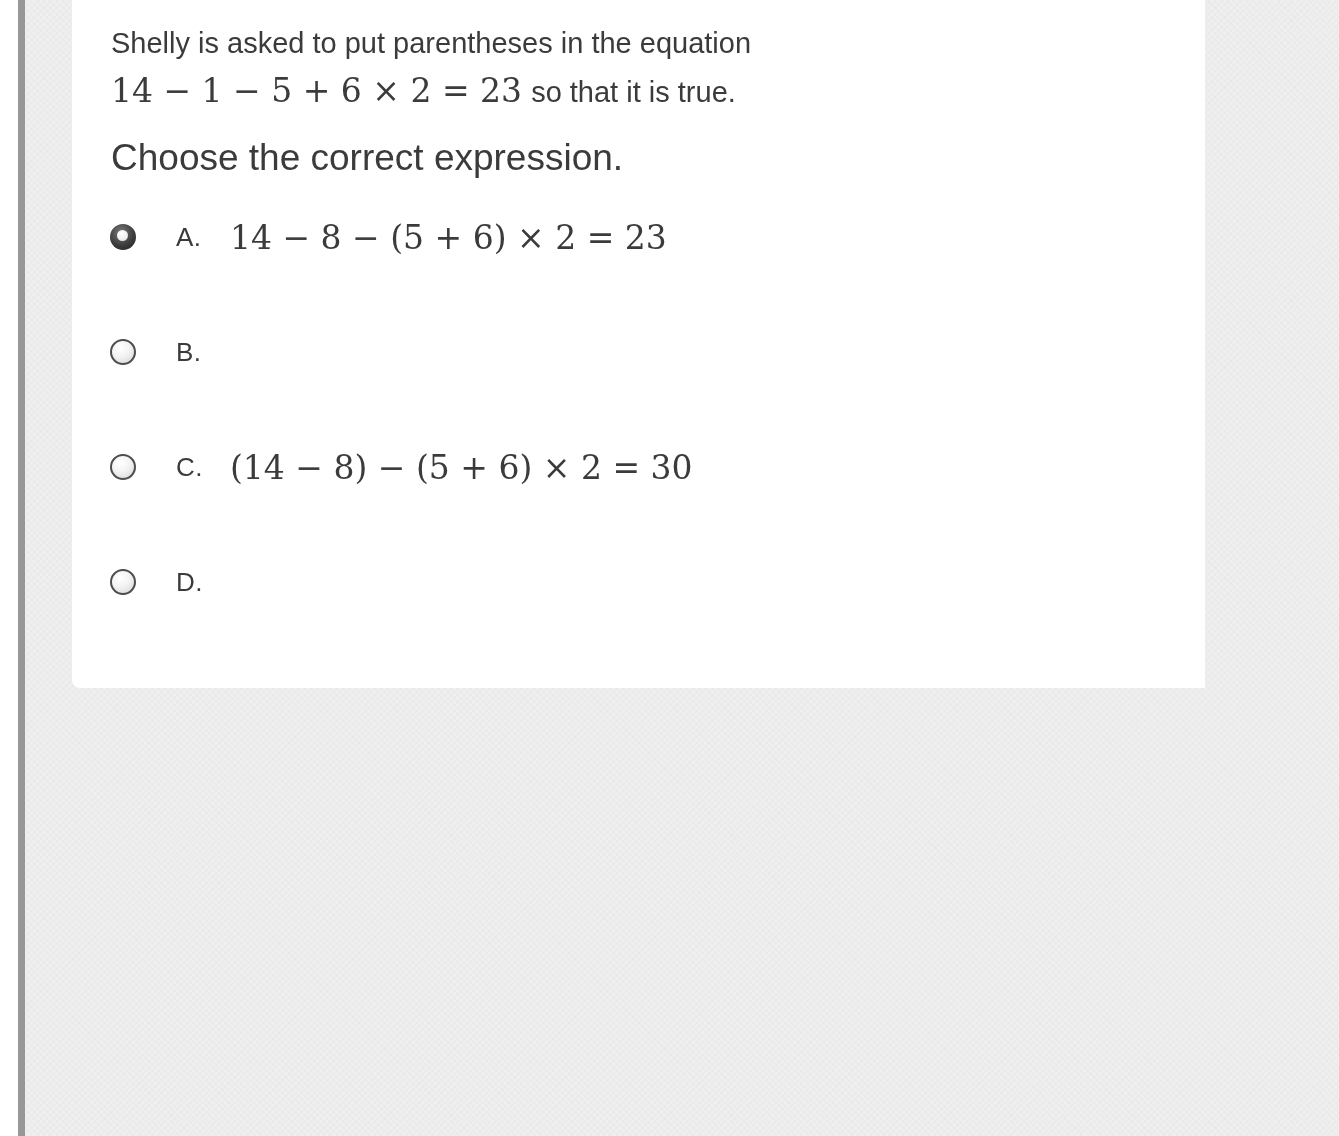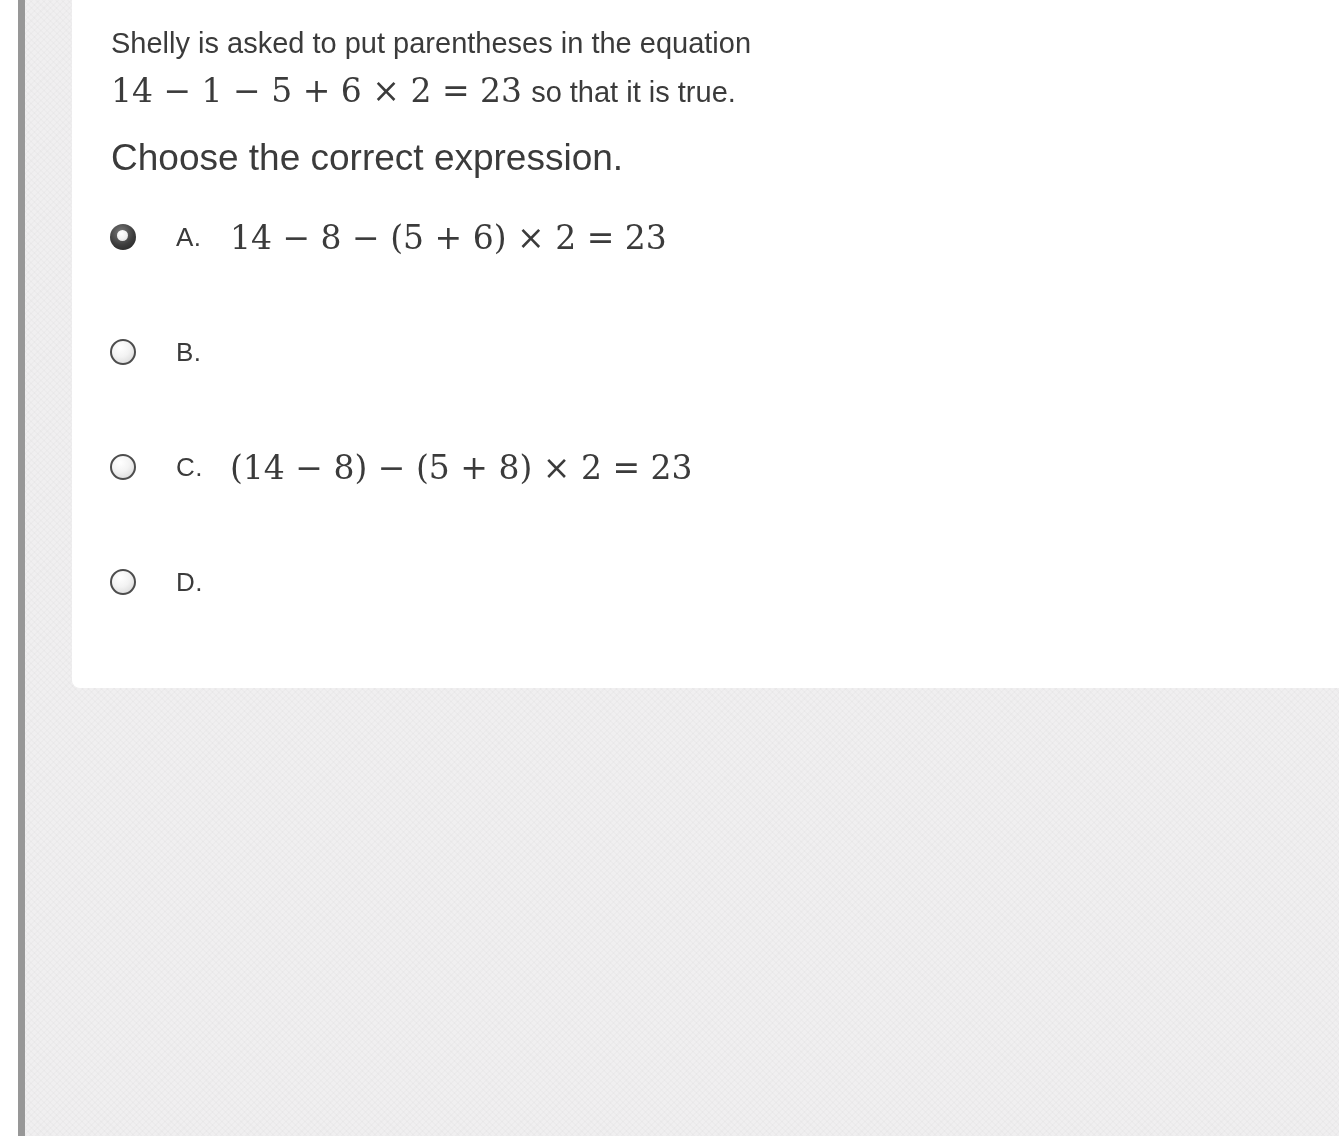--- a/index.html
+++ b/index.html
@@ -16,21 +16,21 @@
   .left-strip {
     position:absolute; left:0; top:0; width:18px; height:1136px;
     background:#ffffff;
   }
   .divider {
     position:absolute; left:18px; top:0; width:7px; height:1136px;
     background:var(--divider,#979797);
   }
   .card {
     position:absolute; left:72px; top:0;
-    width:1267px; height:688px;
+    width:1133px; height:688px;
     background:var(--card,#ffffff);
     border-bottom-left-radius:8px;
   }
   .q-line1 {
     position:absolute; left:39px; top:26px;
     font-size:29px; line-height:34px;
   }
   .q-line2 {
     position:absolute; left:39px; top:71px;
     font-size:29px; line-height:40px; white-space:nowrap;
@@ -97,21 +97,21 @@
   </div>
 
   <div class="option option-1">
     <span class="radio"></span>
     <span class="letter">B.</span>
   </div>
 
   <div class="option option-2">
     <span class="radio"></span>
     <span class="letter">C.</span>
-    <span class="math expr">(14 − 8) − (5 + 8) × 2 = 23</span>
+    <span class="math expr">(14 − 8) − (5 + 6) × 2 = 30</span>
   </div>
 
   <div class="option option-3">
     <span class="radio"></span>
     <span class="letter">D.</span>
   </div>
 
 </div>
 
 </body></html>

